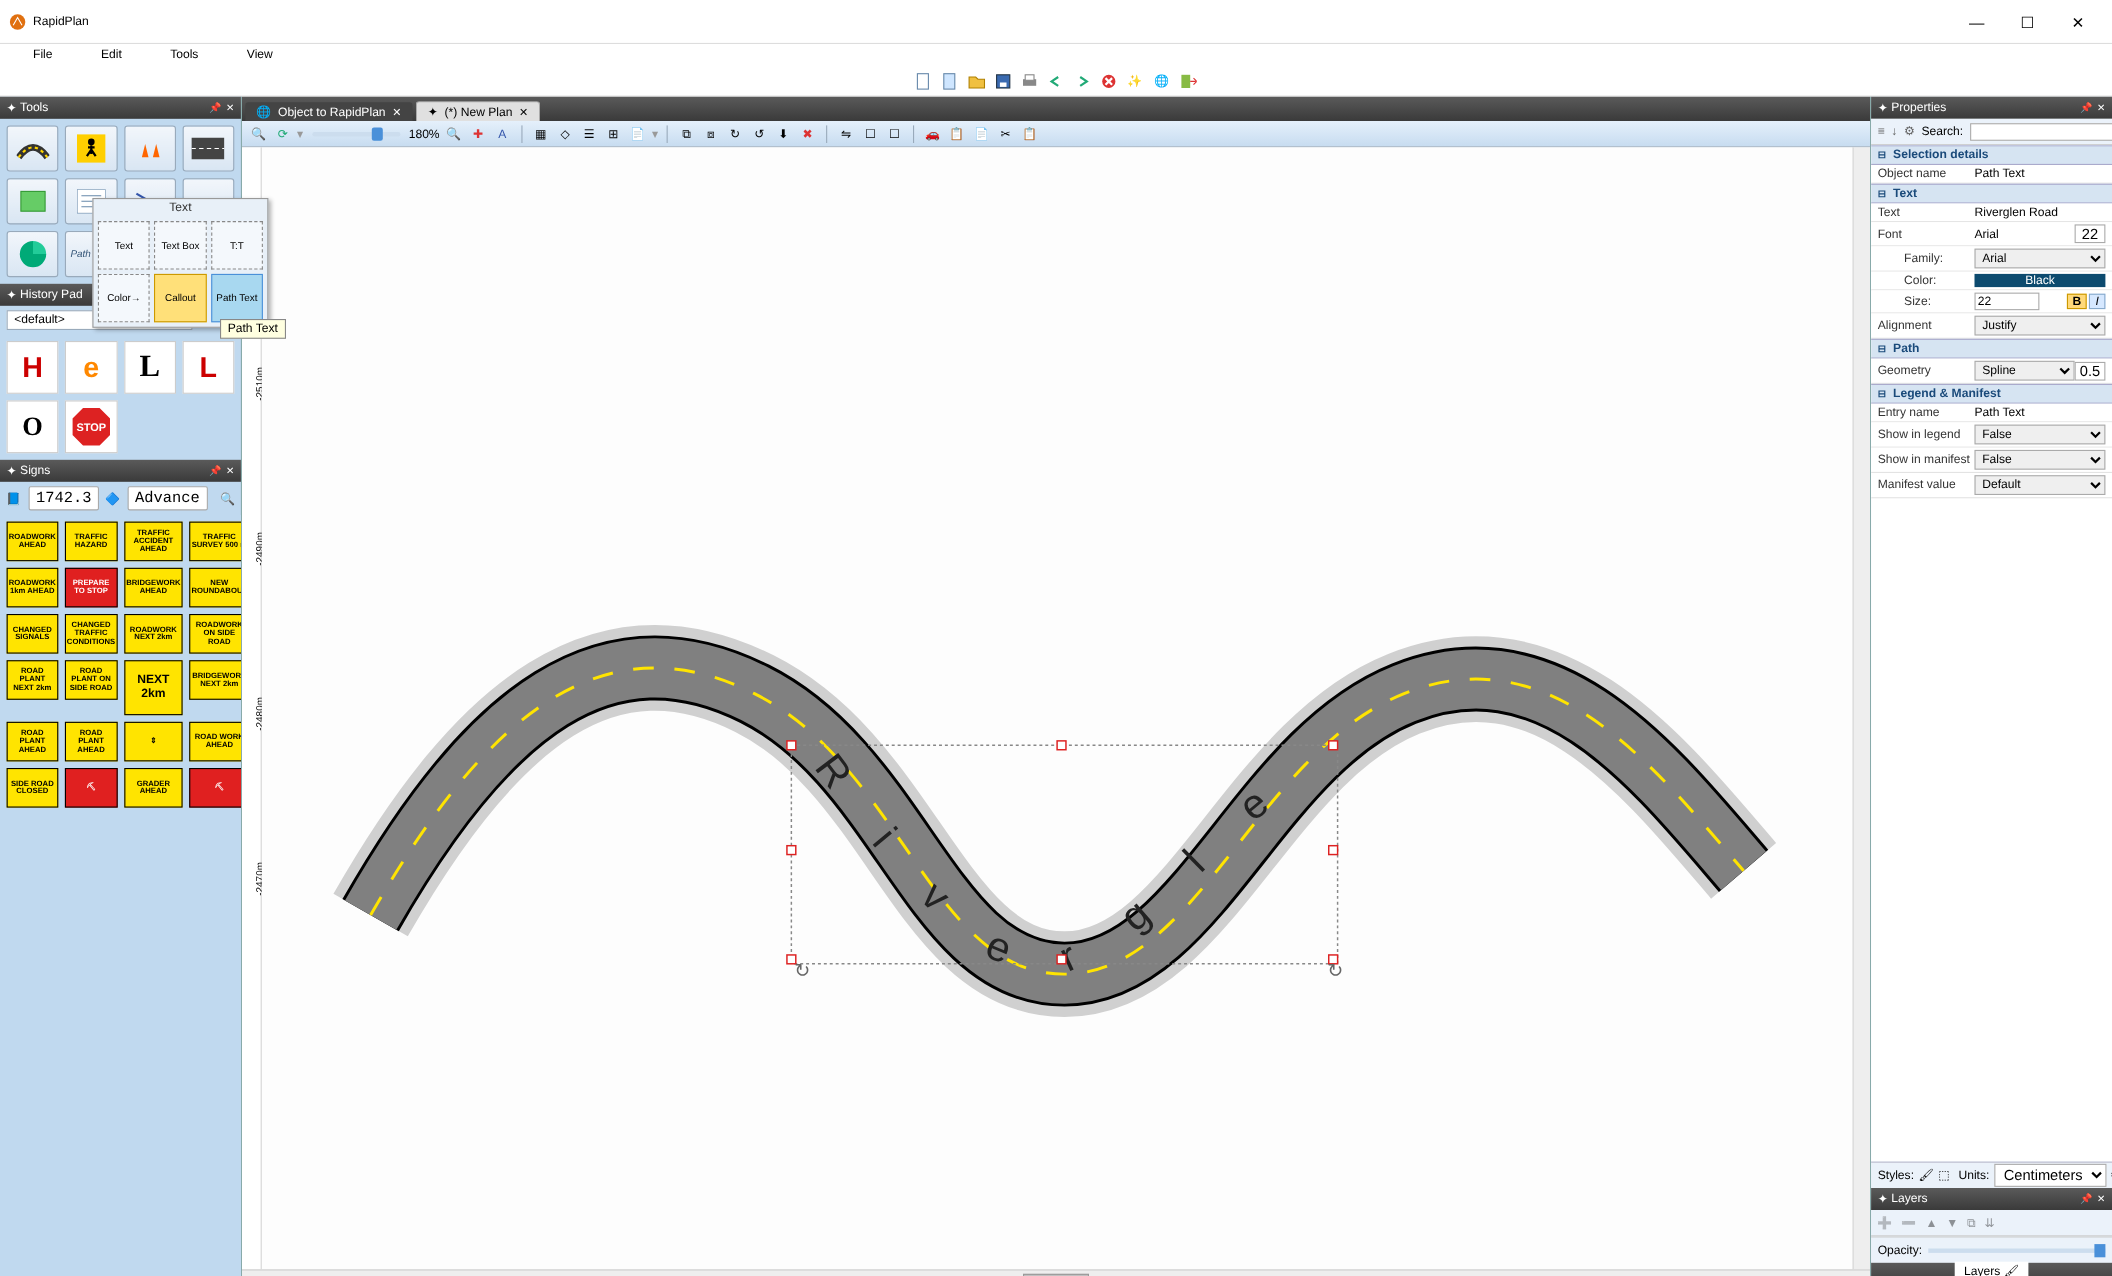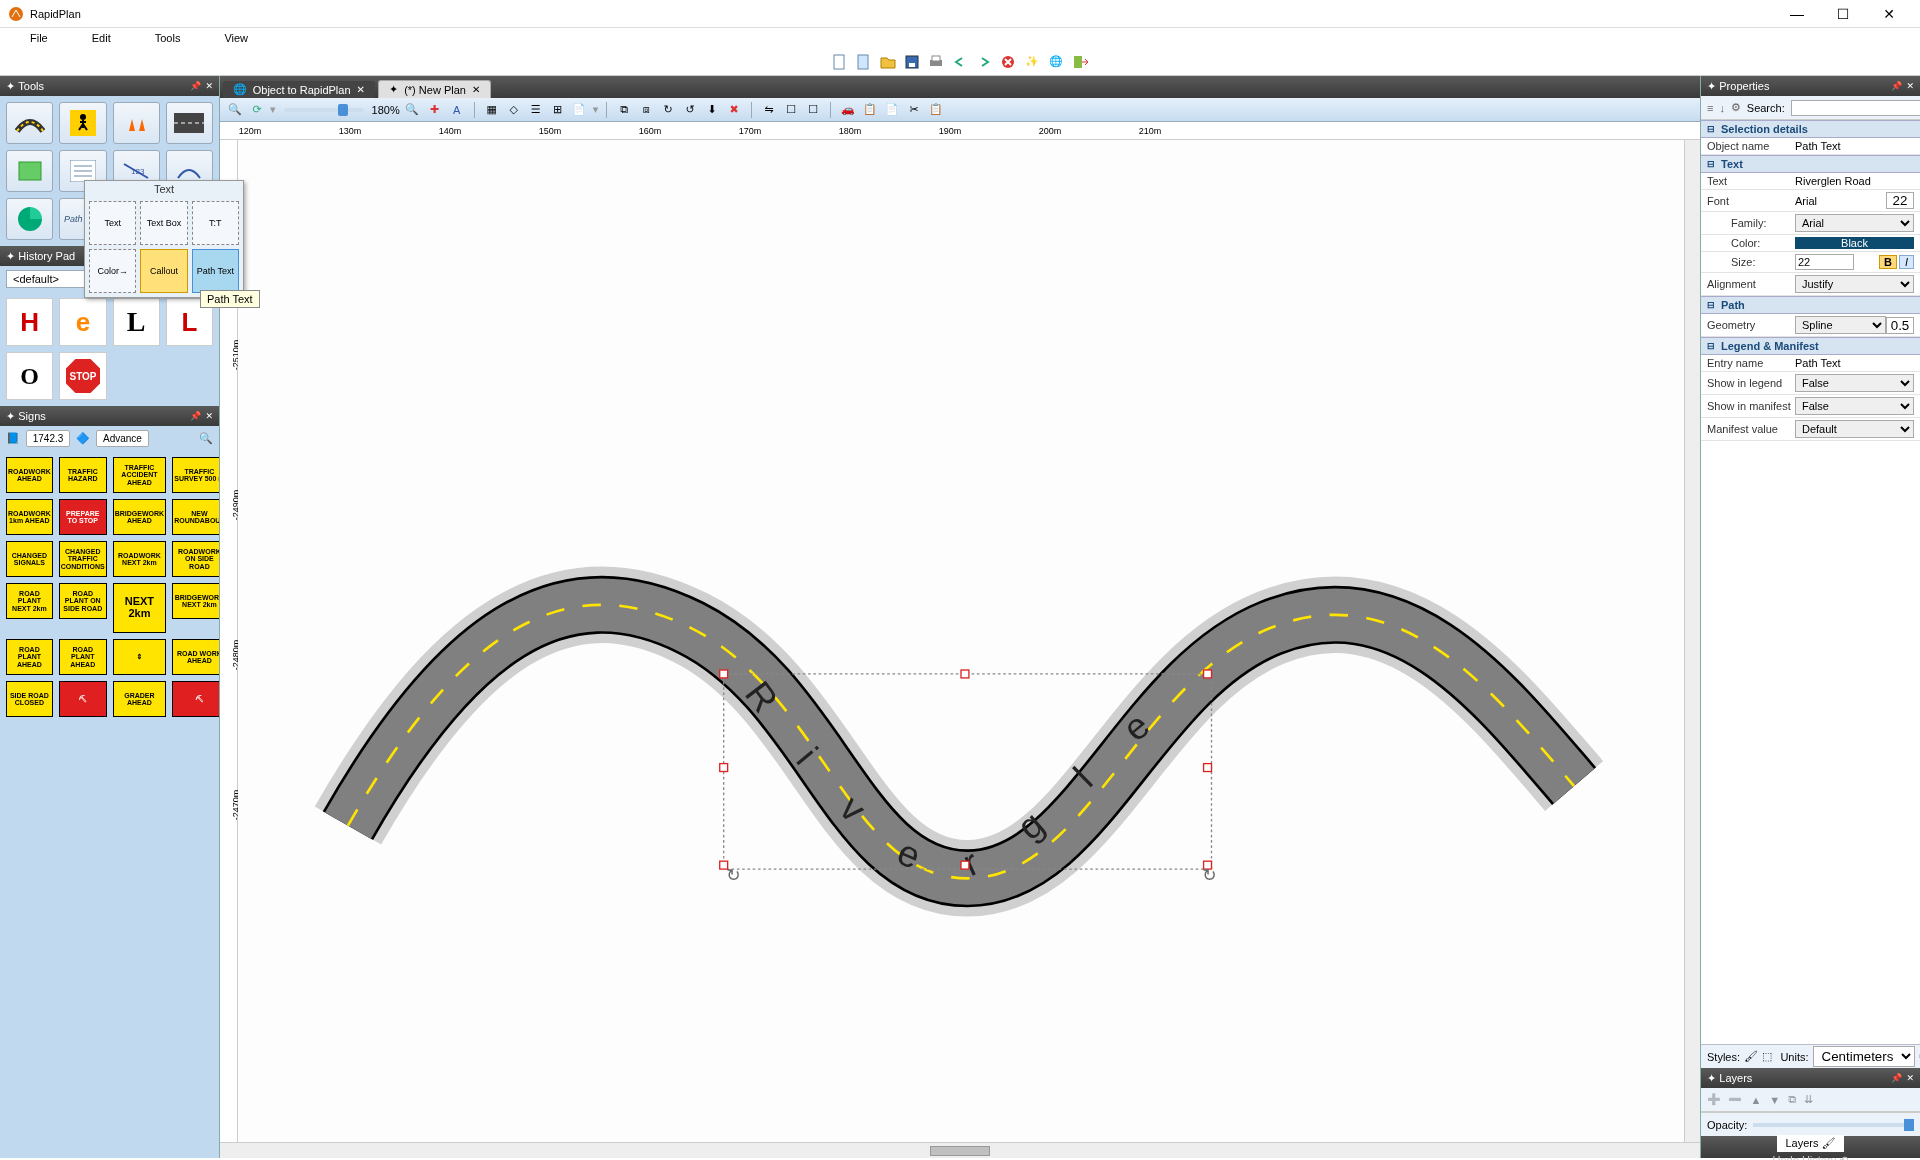--- a/index.html
+++ b/index.html
@@ -1,19 +1,19 @@
 <!DOCTYPE html>
 <html><head>
 <meta charset="utf-8">
 <style>
 * { box-sizing: border-box; margin: 0; padding: 0; font-family: "Segoe UI", Arial, sans-serif; }
 body { width: 1920px; height: 1160px; background: #fff; overflow: hidden; font-size: 11px; }
 
 
-.titlebar { height: 28px; background: #fff; display: flex; align-items: center; padding: 0 8px; border-bottom: 1px solid #ddd; }
+.titlebar { height: 40px; background: #fff; display: flex; align-items: center; padding: 0 8px; border-bottom: 1px solid #ddd; }
 .titlebar .icon { width: 16px; height: 16px; margin-right: 6px; }
 .titlebar .spacer { flex: 1; }
 .titlebar .winbtn { width: 46px; height: 30px; display: flex; align-items: center; justify-content: center; font-size: 14px; cursor: pointer; }
 
 
 .menubar { height: 20px; display: flex; align-items: center; padding: 0 8px; background: #fff; }
 .menubar .item { padding: 2px 22px; cursor: pointer; }
 
 
 .apptoolbar { height: 28px; display: flex; align-items: center; gap: 6px; padding: 0 8px; background: #fff; border-bottom: 1px solid #ccc; justify-content: center; }
@@ -27,21 +27,21 @@
 .panel-head .spacer { flex: 1; }
 .panel-head .ctrls { display: flex; gap: 4px; }
 .panel-head .ctrls span { font-size: 9px; cursor: pointer; }
 .toolgrid { padding: 6px; display: grid; grid-template-columns: repeat(4,1fr); gap: 6px; }
 .toolgrid .cell { height: 42px; background: linear-gradient(#f2f6fb,#d9e6f3); border: 1px solid #9ab; border-radius: 3px; display: flex; align-items: center; justify-content: center; font-size: 9px; cursor: pointer; }
 .scratch-bar { display:flex; align-items:center; padding:4px 6px; gap:4px; }
 .scratch-bar .sel { flex:1; background:#fff; border:1px solid #9ab; padding:2px 6px; font-size:11px; }
 .scratchgrid { padding: 6px; display: grid; grid-template-columns: repeat(4,1fr); gap: 6px; }
 .scratchgrid .cell { height: 48px; background:#fff;border:1px solid #ccc;display:flex;align-items:center;justify-content:center;font-weight:bold; }
 .signs-bar{display:flex;align-items:center;padding:4px 6px;gap:6px;}
-.signs-bar .pill{background:#fff;border:1px solid #aaa;padding:2px 6px;border-radius:2px;font-size:10px;}
+.signs-bar .pill{background:#fff;border:1px solid #aaa;padding:2px 6px;border-radius:2px;font-size:14px;font-family:Liberation Mono, monospace;}
 .signgrid-wrap{flex:1;overflow-y:auto;background:#c0d9ef;}
 .signgrid{padding:6px;display:grid;grid-template-columns:repeat(4,1fr);gap:6px;}
 .sign{height:36px;background:#ffe400;border:1px solid #000;font-size:7px;font-weight:bold;text-align:center;display:flex;align-items:center;justify-content:center;padding:1px;line-height:1.05;cursor:pointer;}
 .sign.red{background:#e02020;color:#fff;}
 .sign.tall{height:50px;}
 .sign.big{font-size:11px;}
 
 
 .center{flex:1;display:flex;flex-direction:column;background:#fff;}
 .tabs{height:22px;background:linear-gradient(#5a5a5a,#3a3a3a);display:flex;align-items:flex-end;}
@@ -364,32 +364,20 @@
       <div class="btn">⇋</div>
       <div class="btn">☐</div>
       <div class="btn">☐</div>
       <div class="sep"></div>
       <div class="btn" style="color:#35a">🚗</div>
       <div class="btn">📋</div>
       <div class="btn">📄</div>
       <div class="btn">✂</div>
       <div class="btn">📋</div>
     </div>
-    <div class="ruler-h" id="ruler-h">
-        <span class="lbl" style="left: 30px;">120m</span>
-        <span class="lbl" style="left: 130px;">130m</span>
-        <span class="lbl" style="left: 230px;">140m</span>
-        <span class="lbl" style="left: 330px;">150m</span>
-        <span class="lbl" style="left: 430px;">160m</span>
-        <span class="lbl" style="left: 530px;">170m</span>
-        <span class="lbl" style="left: 630px;">180m</span>
-        <span class="lbl" style="left: 730px;">190m</span>
-        <span class="lbl" style="left: 830px;">200m</span>
-        <span class="lbl" style="left: 930px;">210m</span>
-      </div>
     <div class="canvaswrap">
       <div class="ruler-v" id="ruler-v">
           <span class="lbl" style="top: 60px;">-2540m</span>
           <span class="lbl" style="top: 210px;">-2510m</span>
           <span class="lbl" style="top: 360px;">-2490m</span>
           <span class="lbl" style="top: 510px;">-2480m</span>
           <span class="lbl" style="top: 660px;">-2470m</span>
         </div>
       <div class="canvas">
         <svg id="road-svg" viewBox="0 0 930 760">

